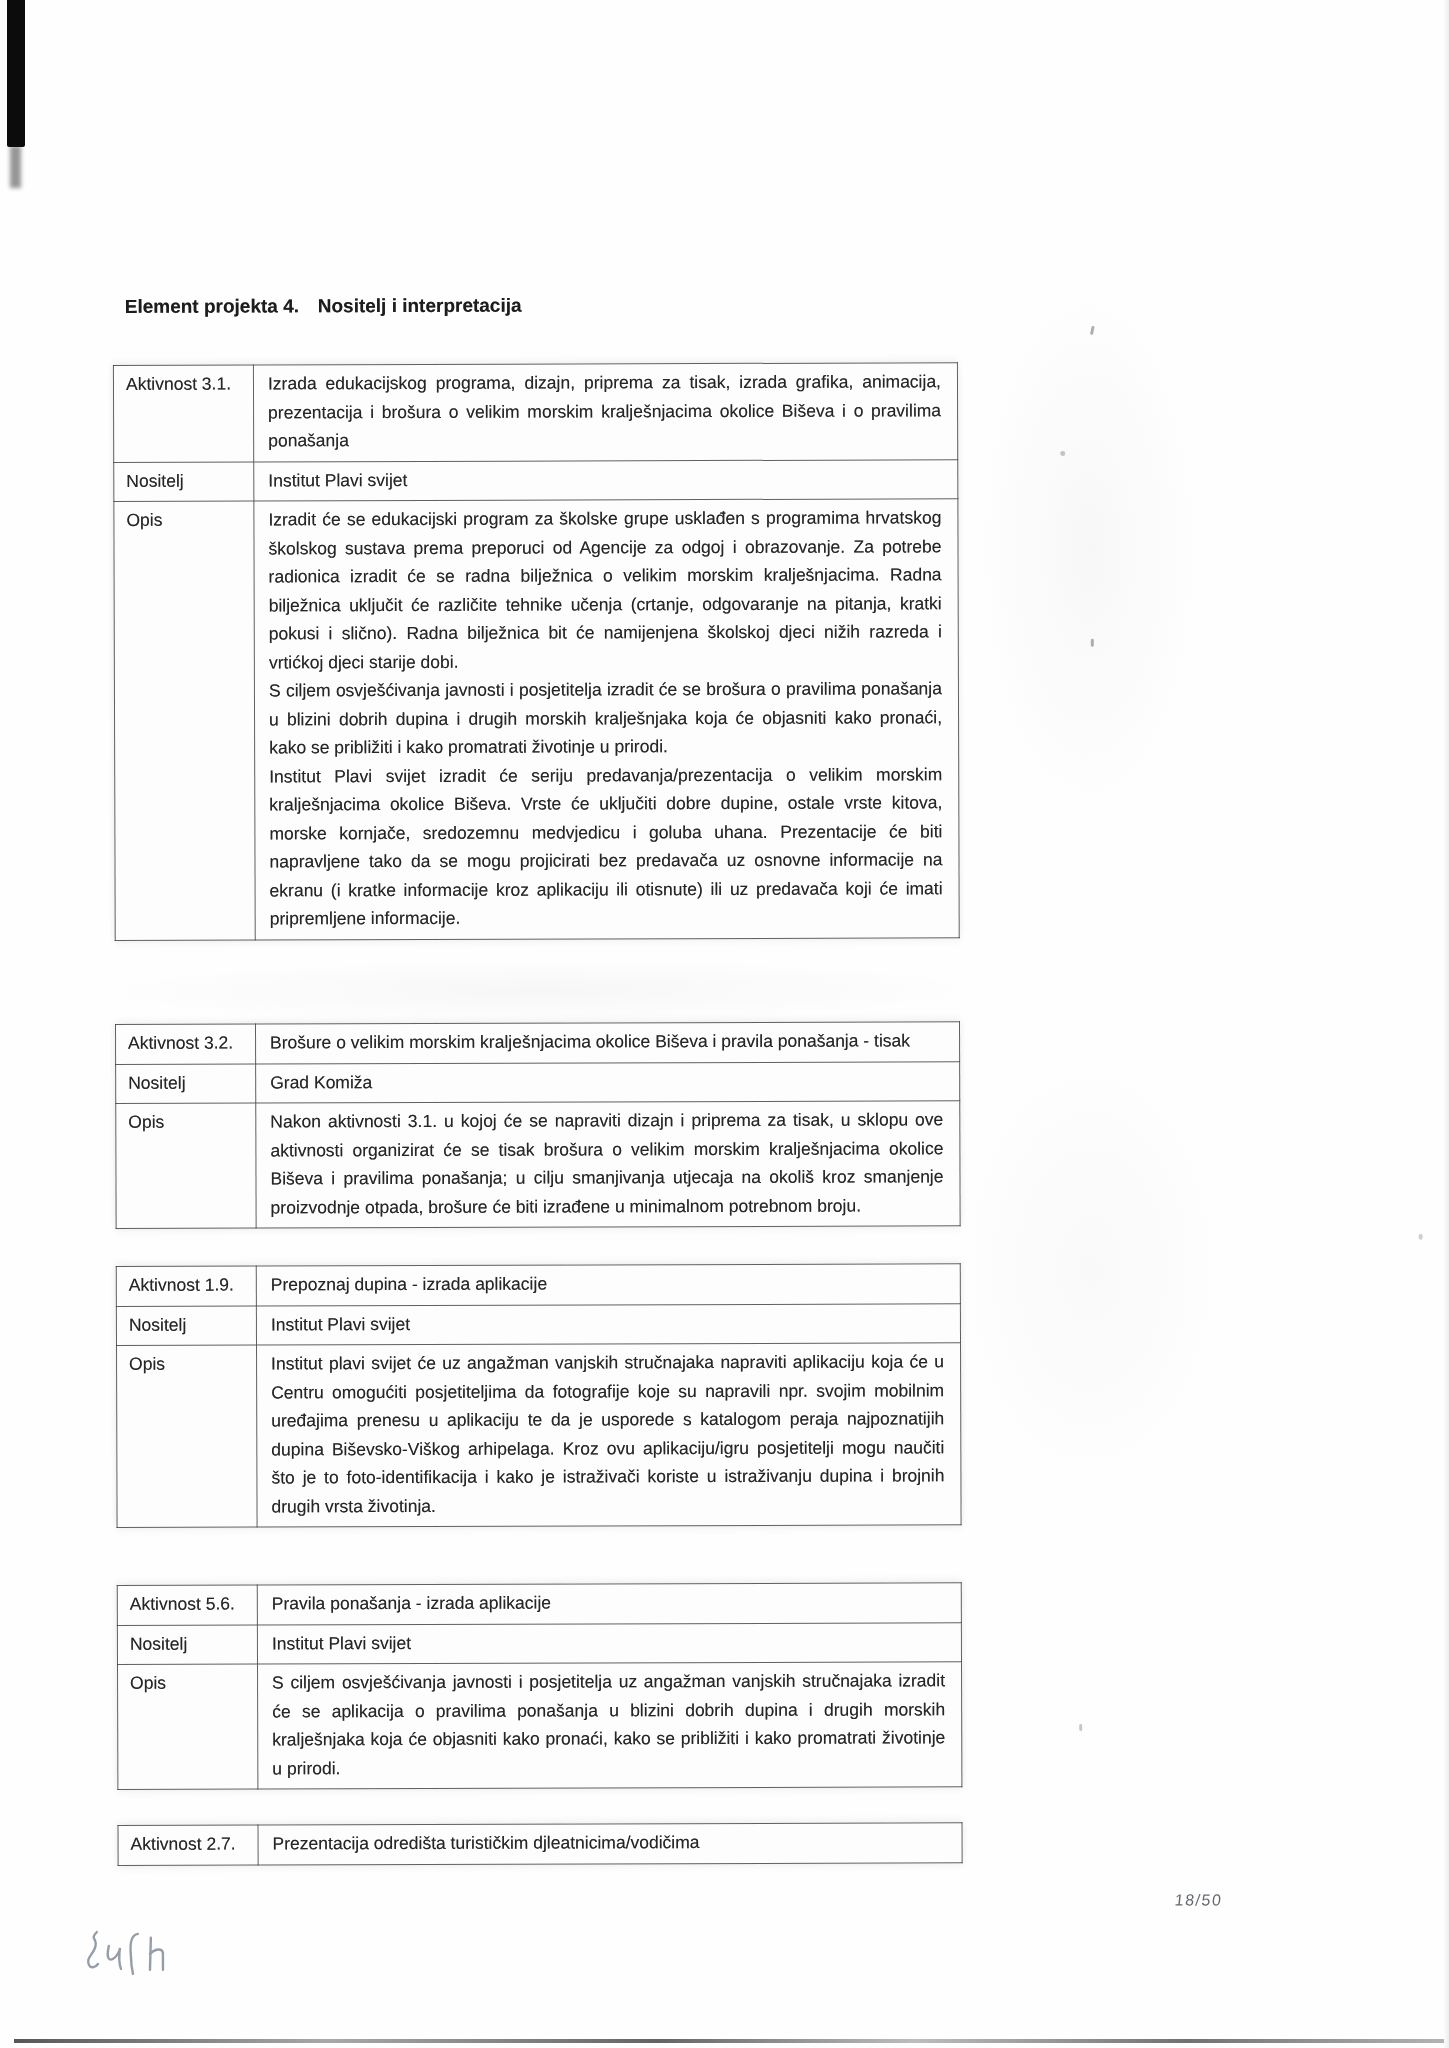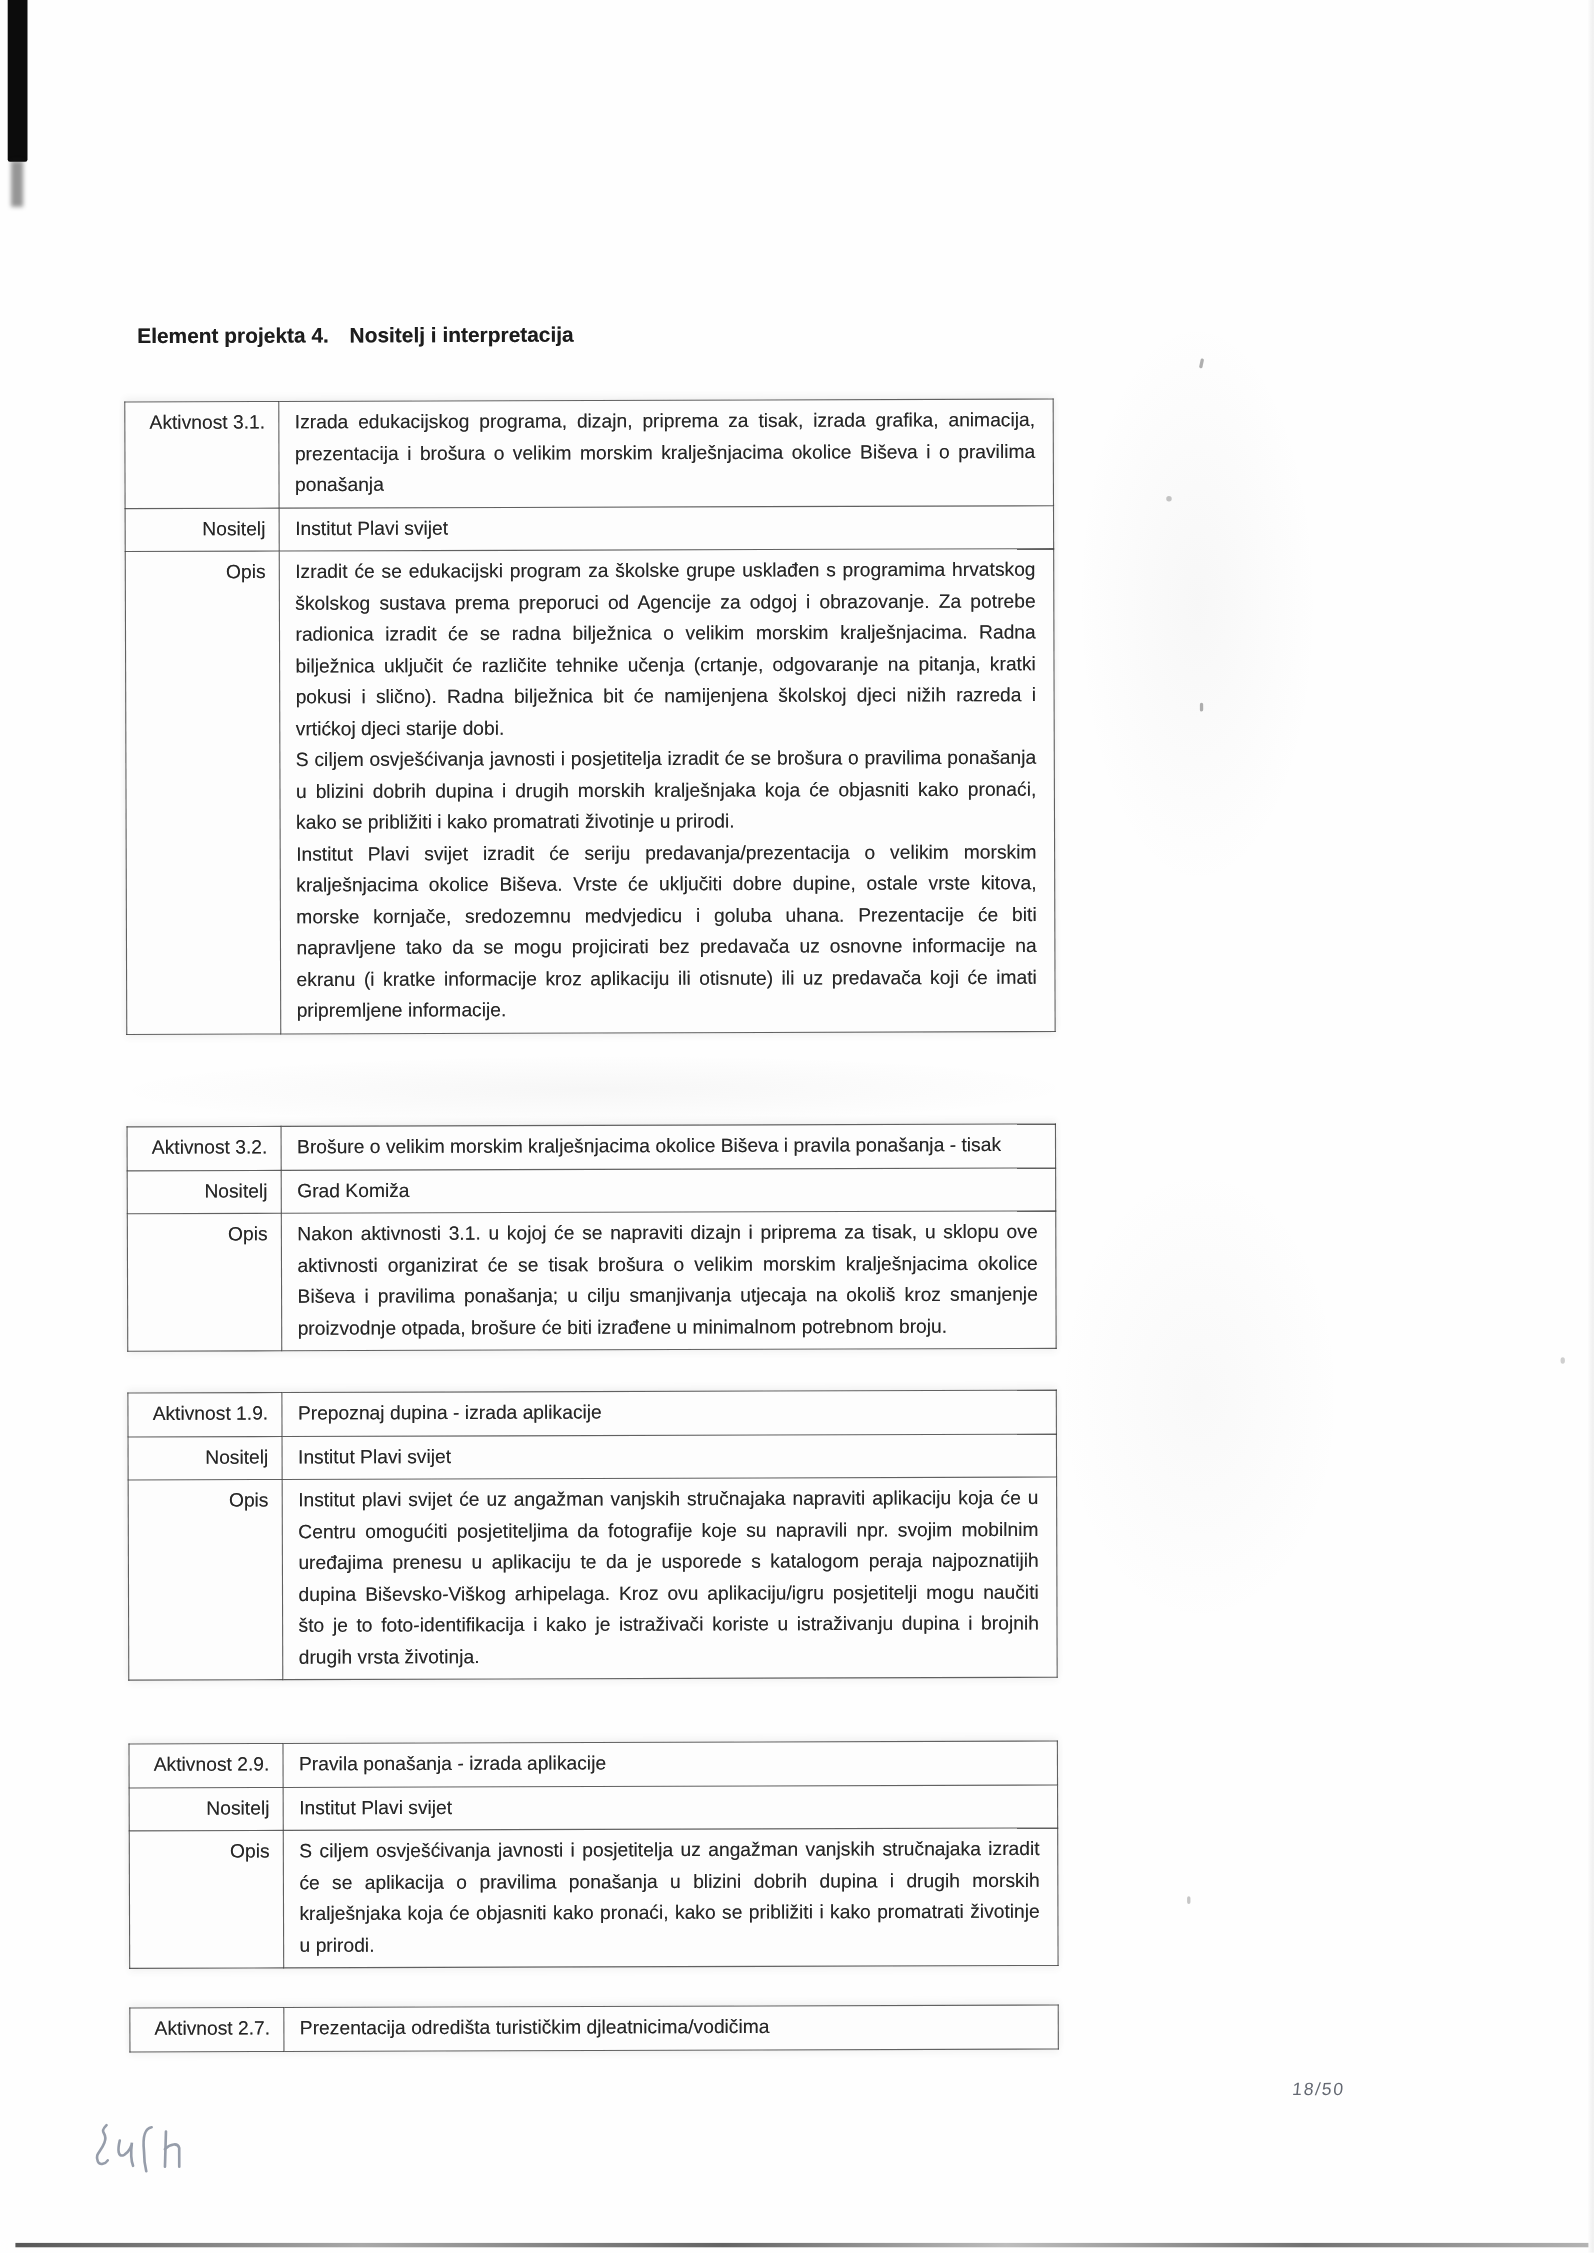--- a/index.html
+++ b/index.html
@@ -39,21 +39,20 @@
   col.col-label{width:140px;}
   td{
     border:1.6px solid rgba(62,62,62,.82);
     vertical-align:top;
     font-size:17.5px;line-height:1.63;
     padding:4px 12px 6px 12px;
   }
   td .cell-text{
     display:block;
     text-shadow:0 0 .5px rgba(35,35,35,.5);
-    text-align:right;
   }
   td.cell-label .cell-text{white-space:nowrap;}
   td.cell-content{padding:4px 16px 6px 14px;}
   td.cell-content .cell-text{
     white-space:pre-line;
     text-align:justify;
   }
   
   .page-number{
     position:absolute;top:1893px;left:1172px;
@@ -194,21 +193,21 @@
         </tbody>
   </table>
       <table class="activity-table">
     <colgroup>
           <col class="col-label">
           <col class="col-content">
         </colgroup>
     <tbody>
           <tr class="activity-row">
     <td class="cell-label">
-              <span class="cell-text">Aktivnost 2.9.</span>
+              <span class="cell-text">Aktivnost 5.6.</span>
             </td>
     <td class="cell-content">
               <span class="cell-text">Pravila ponašanja - izrada aplikacije</span>
             </td>
   </tr>
           <tr class="activity-row">
     <td class="cell-label">
               <span class="cell-text">Nositelj</span>
             </td>
     <td class="cell-content">

